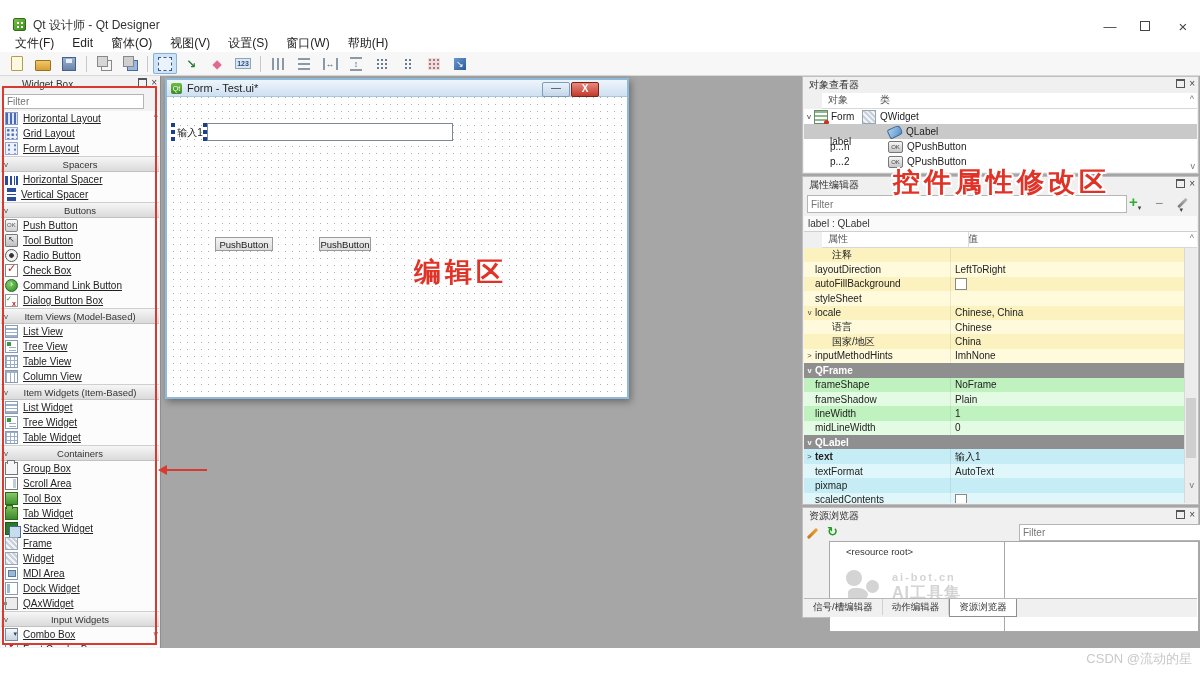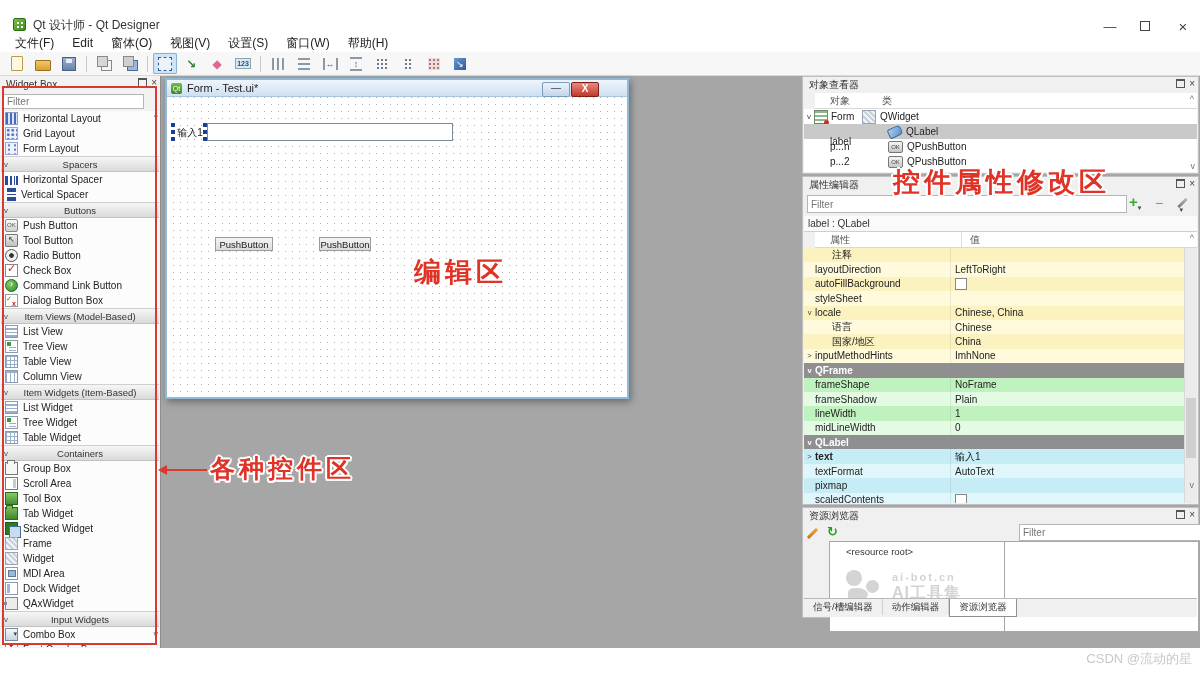--- a/index.html
+++ b/index.html
@@ -47,27 +47,27 @@
   .g-layout-horizontal-splitter-icon .gl{border-left:2px solid #8a98a8;border-right:2px solid #8a98a8;padding:0 1px;font-size:9px;height:12px;}
   .g-layout-vertical-splitter-icon .gl{border-top:2px solid #8a98a8;border-bottom:2px solid #8a98a8;font-size:9px;width:12px;}
   .g-layout-grid-icon .gl{width:12px;height:12px;background:radial-gradient(#6a7a8e 1.1px,transparent 1.3px);background-size:4px 4px;}
   .g-layout-form-icon .gl{width:8px;height:12px;background:radial-gradient(#6a7a8e 1.1px,transparent 1.3px);background-size:4px 4px;}
   .g-break-layout-icon .gl{width:12px;height:12px;background:radial-gradient(#a87a7a 1.1px,transparent 1.3px),#f0dcdc;background-size:4px 4px;}
   .g-adjust-size-icon .gl{width:12px;height:12px;background:linear-gradient(135deg,#6a9ad0,#2a5a9a);color:#fff;font-size:9px;}
   
   #desktop{left:0;top:76px;width:1200px;height:572px;background:#a6a6a6;}
   
   #widgetbox{left:0;top:76px;width:161px;height:572px;background:#f2f2f2;border-right:1px solid #8f8f8f;}
-  #wb-title{left:0;top:1px;width:172px;height:15px;font-size:10px;color:#333;padding-left:6px;line-height:15px;}
+  #wb-title{left:0;top:1px;width:172px;height:15px;font-size:10px;color:#333;padding-left:22px;line-height:15px;}
   .dock-btns{position:absolute;right:3px;top:2px;display:flex;gap:4px;align-items:center;}
   .float-glyph{width:7px;height:6px;border:1px solid #555;border-top-width:2px;}
   .x-glyph{font-size:10px;color:#444;line-height:8px;}
   #wb-filter{left:3px;top:18px;width:141px;height:15px;border:1px solid #b5b5b5;font-size:10px;color:#999;padding:0 3px;background:#fff;font-family:inherit;}
   #wb-list{left:1px;top:35px;width:158px;height:536px;overflow:hidden;background:#fcfcfc;}
-  .wb-row{height:15px;display:flex;align-items:center;padding-left:3px;font-size:10px;color:#222;background:#fcfcfc;}
+  .wb-row{height:15px;display:flex;align-items:center;padding-left:3px;font-size:10px;color:#222;background:#fcfcfc;text-decoration:underline;}
   .wb-sec{height:14px;display:flex;align-items:center;justify-content:center;font-size:9.5px;color:#333;
     background:linear-gradient(#f6f6f6,#dadada);border-top:1px solid #cfcfcf;border-bottom:1px solid #c2c2c2;position:relative;}
   .sec-ch{position:absolute;left:3px;font-size:8px;color:#555;}
   .wb-scroll{position:absolute;right:2px;font-size:9px;color:#777;}
   
   .wicon{width:13px;height:13px;margin:0 5px 0 1px;flex:none;box-sizing:border-box;position:relative;}
   .ic-bars{background:repeating-linear-gradient(90deg,#4a6ab8 0 2px,#dce4f8 2px 4px);border:1px solid #8a9ac8;}
   .ic-grid{background-color:#eef2fc;background-image:radial-gradient(#4a6ab8 1.2px,transparent 1.4px);background-size:4.5px 4.5px;border:1px solid #9aa8d0;}
   .ic-2col{background-color:#eef2fc;background-image:radial-gradient(#4a6ab8 1.2px,transparent 1.4px);background-size:6px 4.5px;border:1px solid #9aa8d0;}
   .ic-spring{height:9px;margin-top:2px;background:repeating-linear-gradient(90deg,#2a4a9a 0 1.5px,transparent 1.5px 3.5px);border-left:2px solid #2a4a9a;border-right:2px solid #2a4a9a;}
@@ -130,22 +130,22 @@
   #form-lineedit{left:40px;top:26px;width:246px;height:18px;background:#fff;border:1px solid #7a8a99;font-size:10px;padding:0 3px;font-family:inherit;}
   .form-btn{top:140px;height:14px;background:linear-gradient(#f4f4f4,#dcdcdc);border:1px solid #9a9a9a;
     font-size:9.5px;color:#222;display:flex;align-items:center;justify-content:center;}
   #form-btn1{left:48px;width:58px;} #form-btn2{left:152px;width:52px;}
   
   .dockpanel{background:#f0f0f0;border:1px solid #bfbfbf;}
   #objinsp{left:802px;top:76px;width:397px;height:98px;}
   #propedit{left:802px;top:176px;width:397px;height:329px;}
   #resbrowse{left:802px;top:507px;width:397px;height:111px;}
   .panel-title{position:absolute;left:6px;top:1px;font-size:10px;color:#333;line-height:13px;}
-  .hdr-row{position:absolute;left:12px;right:1px;height:15px;background:#fff;border-bottom:1px solid #d8d8d8;
-    font-size:10px;color:#555;display:flex;align-items:center;padding-left:9px;}
+  .hdr-row{position:absolute;left:19px;right:1px;height:15px;background:#fff;border-bottom:1px solid #d8d8d8;
+    font-size:10px;color:#555;display:flex;align-items:flex-start;}
   
   #oi-head{top:16px;}
   #oi-rows{position:absolute;left:1px;right:1px;top:32px;bottom:1px;background:#fff;overflow:hidden;}
   .oi-row{height:15px;display:flex;align-items:center;font-size:10px;color:#222;background:#fff;}
   .oi-row.sel{background:#c9c9c9;}
   .oi-obj{width:58px;display:flex;align-items:center;flex:none;overflow:hidden;}
   .oi-cls{display:flex;align-items:center;}
   .oi-ch{width:10px;font-size:8px;color:#444;text-align:center;flex:none;}
   .oi-form-ic{width:12px;height:12px;background:repeating-linear-gradient(#8cba8c 0 2px,#fff 2px 4px);border:1px solid #6a8a6a;position:relative;flex:none;margin-right:3px;}
   .oi-form-ic:after{content:"";position:absolute;right:-2px;bottom:-2px;width:5px;height:5px;border-radius:50%;background:#d03020;}
@@ -725,18 +725,17 @@
     <div id="rb-tabs">
         <div class="rb-tab">信号/槽编辑器</div>
         <div class="rb-tab">动作编辑器</div>
         <div class="rb-tab active">资源浏览器</div>
       </div>
   </div>
 
   <div id="annot-rect" class="abs"></div>
   <div id="annot-arrow-line" class="abs"></div>
   <div id="annot-arrow-head" class="abs"></div>
-  <div class="annot" style="left:210px;top:452px;font-size:25px;">各种控件区</div>
   <div class="annot" style="left:374px;top:254px;margin-left:40px;">编辑区</div>
   <div class="annot" style="left:893px;top:164px;">控件属性修改区</div>
 </div>
 
 <div id="csdn">CSDN @流动的星</div>
 
 </body></html>

